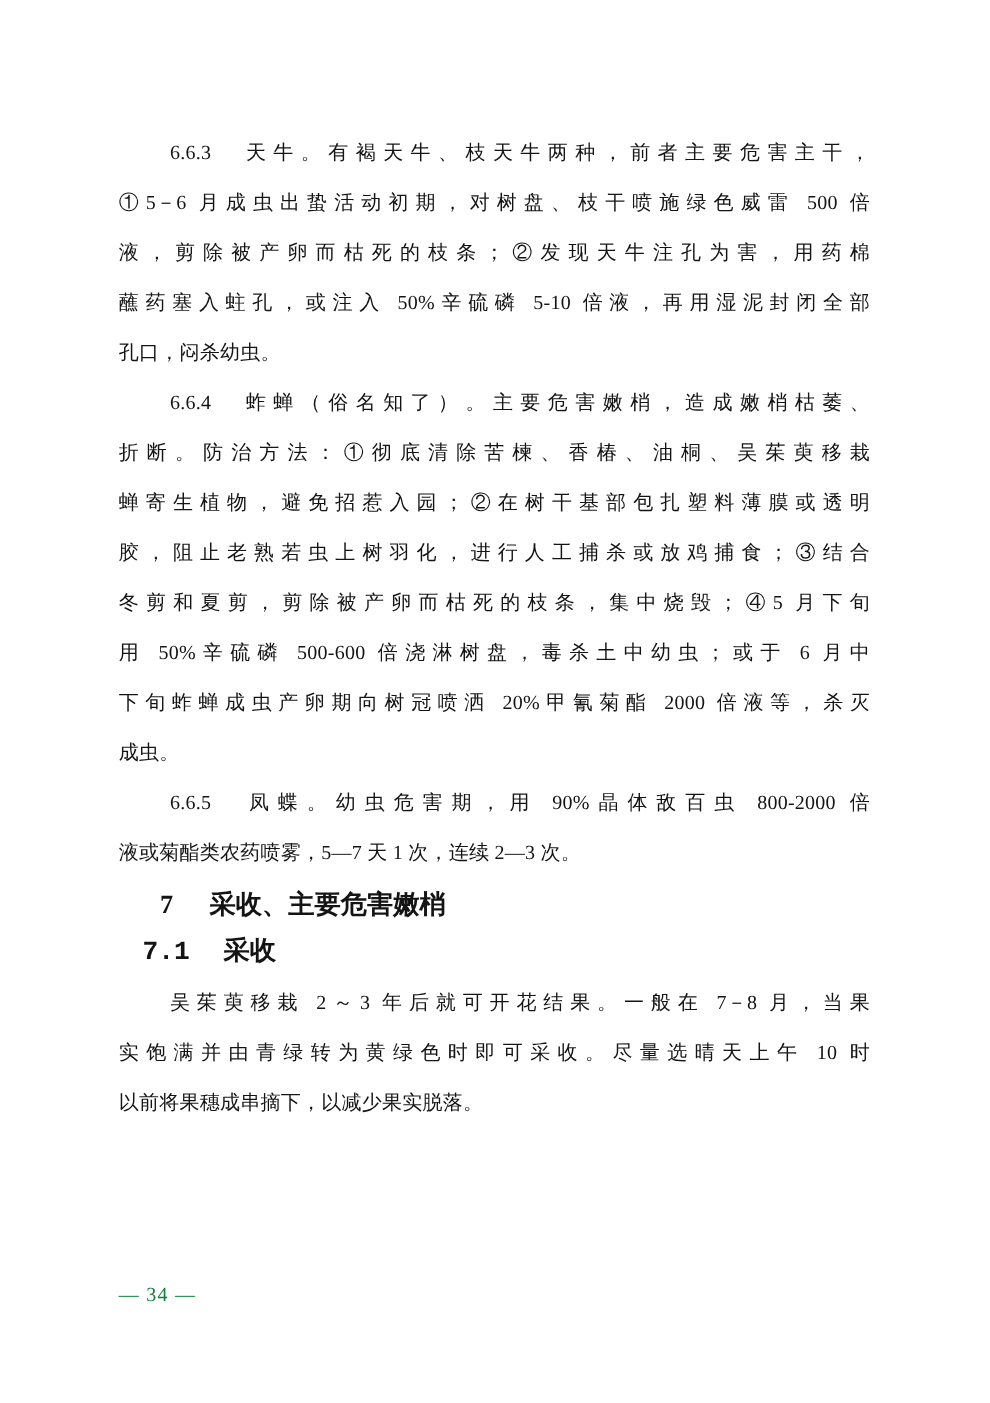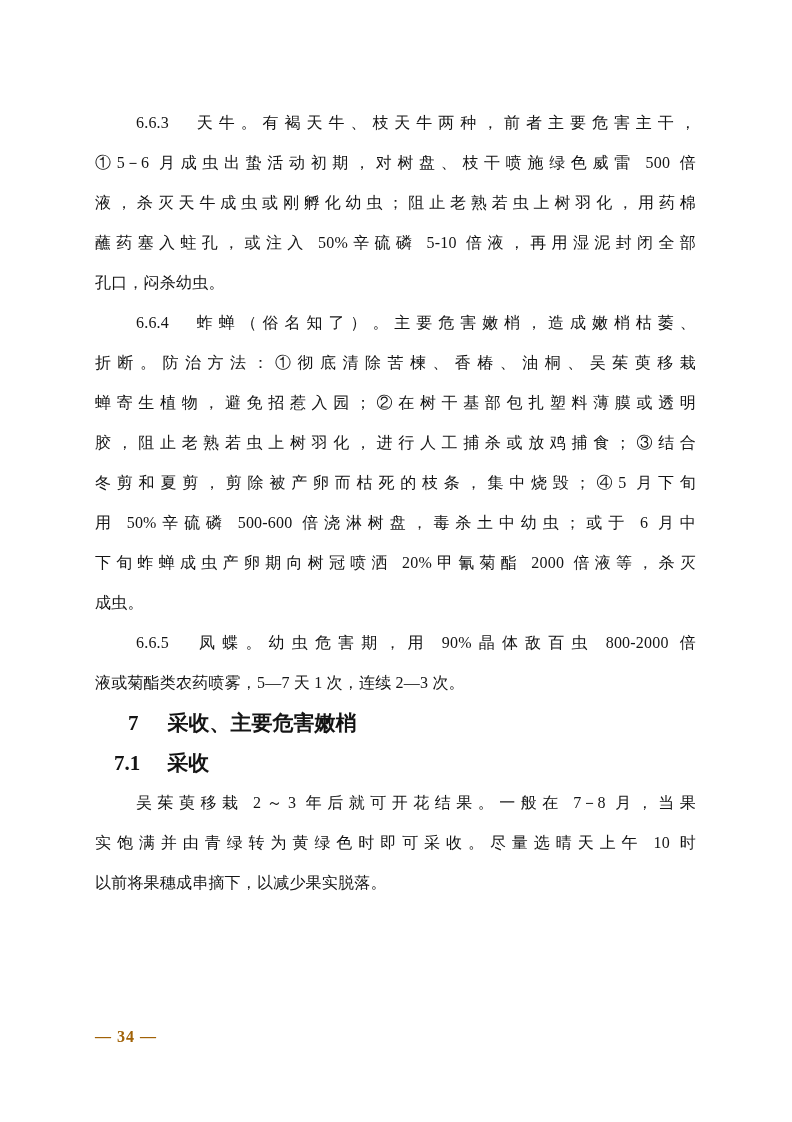--- a/index.html
+++ b/index.html
@@ -29,43 +29,42 @@
   }
   .line.first { padding-left: 41px; }
   .line.last  { text-align-last: left; }
   .heading {
     height: 40px;
     line-height: 40px;
     font-size: 21px;
     font-weight: bold;
   }
   .heading.level1 { padding-left: 33px; }
-  .heading.level2 { padding-left: 19px; }
+  .heading.level2 { padding-left: 19px; font-family: Liberation Mono, monospace; }
   .heading.level1 .num { margin-right: 29px; }
   .heading.level2 .num { margin-right: 27px; }
   .footer {
     position: absolute;
     left: 95px;
     top: 1026px;
     font-size: 16px;
     line-height: 22px;
-    color: #a16207;
+    color: #15803d;
     letter-spacing: 1px;
-    font-weight: bold;
   }
 </style>
 </head>
 <body>
 
 <div class="page">
   <div class="content" id="content">
       <div class="para">
         <div class="line first">6.6.3　天牛。有褐天牛、枝天牛两种，前者主要危害主干，</div>
         <div class="line">①5－6 月成虫出蛰活动初期，对树盘、枝干喷施绿色威雷 500 倍</div>
-        <div class="line">液，杀灭天牛成虫或刚孵化幼虫；阻止老熟若虫上树羽化，用药棉</div>
+        <div class="line">液，剪除被产卵而枯死的枝条；②发现天牛注孔为害，用药棉</div>
         <div class="line">蘸药塞入蛀孔，或注入 50%辛硫磷 5-10 倍液，再用湿泥封闭全部</div>
         <div class="line last">孔口，闷杀幼虫。</div>
       </div>
       <div class="para">
         <div class="line first">6.6.4　蚱蝉（俗名知了）。主要危害嫩梢，造成嫩梢枯萎、</div>
         <div class="line">折断。防治方法：①彻底清除苦楝、香椿、油桐、吴茱萸移栽</div>
         <div class="line">蝉寄生植物，避免招惹入园；②在树干基部包扎塑料薄膜或透明</div>
         <div class="line">胶，阻止老熟若虫上树羽化，进行人工捕杀或放鸡捕食；③结合</div>
         <div class="line">冬剪和夏剪，剪除被产卵而枯死的枝条，集中烧毁；④5 月下旬</div>
         <div class="line">用 50%辛硫磷 500-600 倍浇淋树盘，毒杀土中幼虫；或于 6 月中</div>

